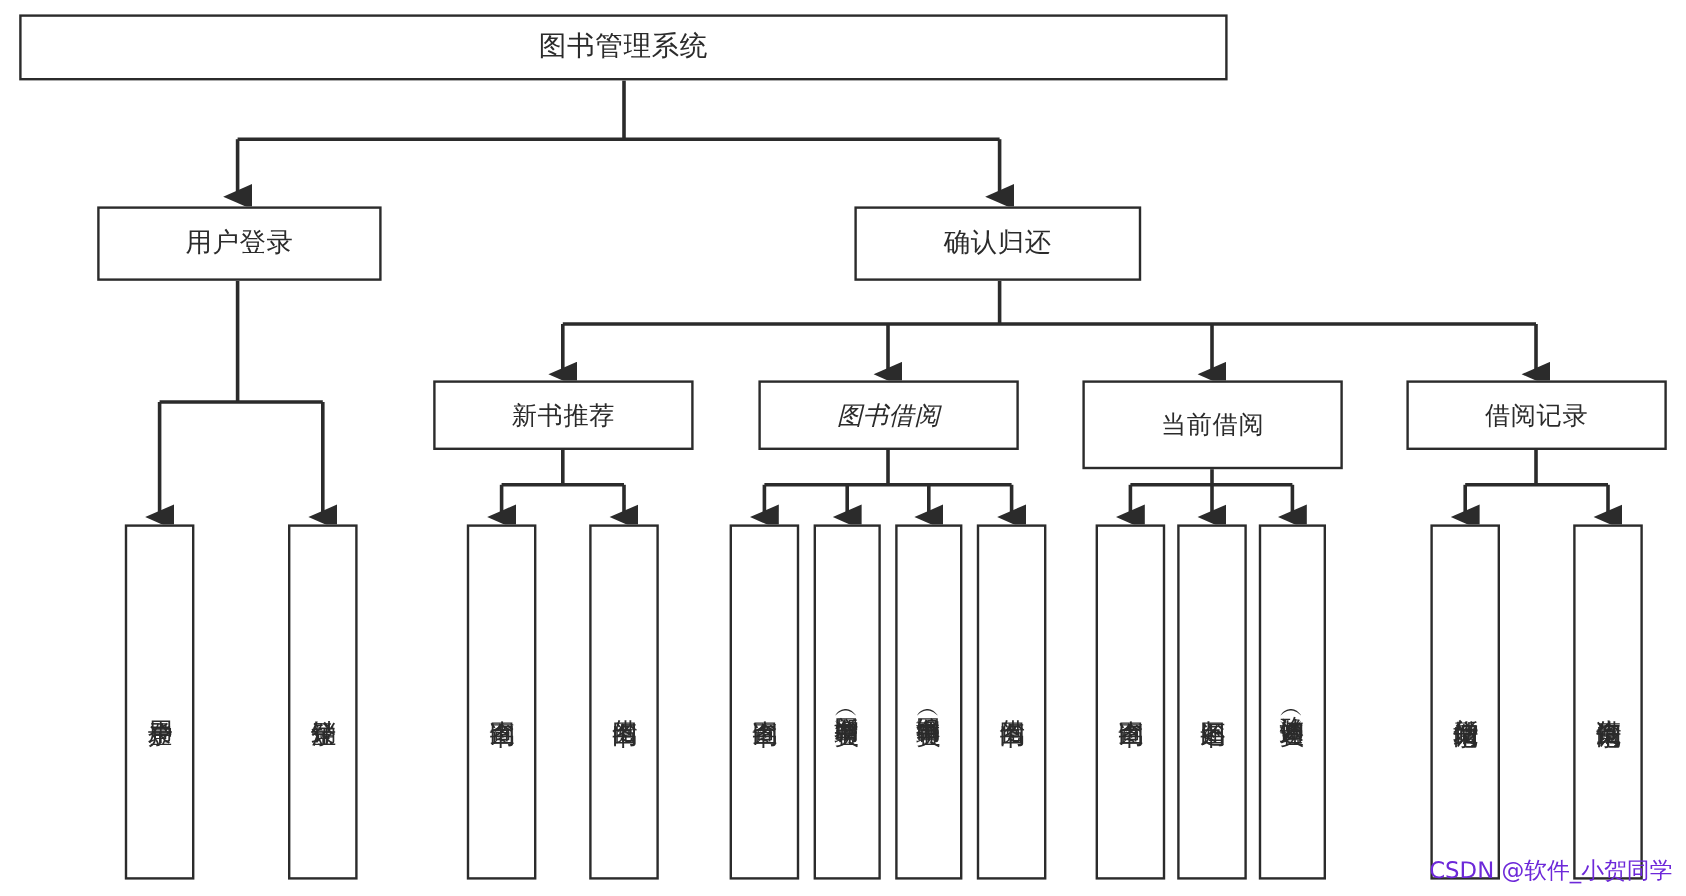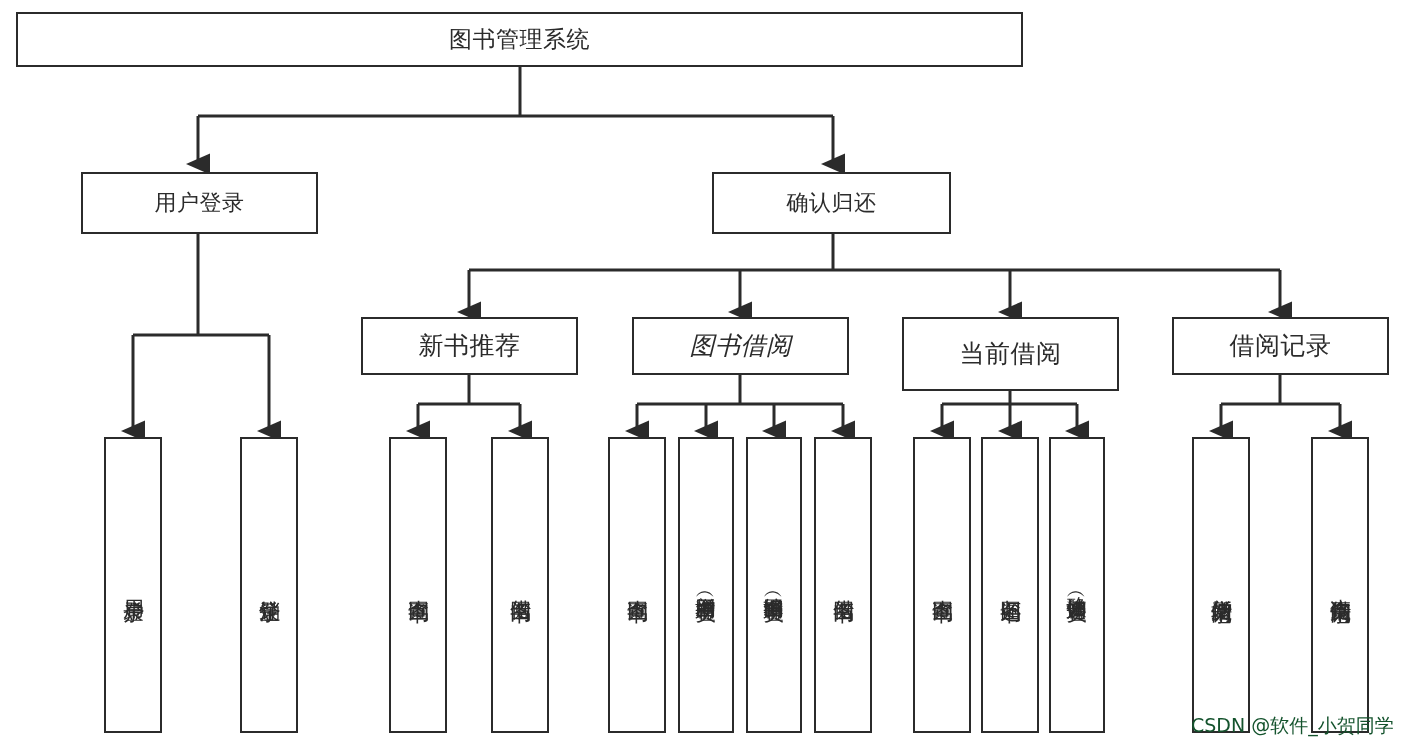--- a/index.html
+++ b/index.html
@@ -38,21 +38,21 @@
     z-index: 2;
   }
   .node-label {
     display: block;
     line-height: 1.28;
     letter-spacing: 0.5px;
     white-space: nowrap;
   }
   .node.root .node-label { font-size: 23px; }
   .node.level1 .node-label { font-size: 22px; }
-  .node.level2 .node-label { font-size: 25px; }
+  .node.level2 .node-label { font-size: 21px; }
   .node.leaf {
     align-items: center;
     justify-content: center;
     padding: 6px 0;
   }
   .node.leaf .node-label {
     writing-mode: vertical-rl;
     text-orientation: upright;
     font-size: 21px;
     line-height: 1.30;
@@ -60,21 +60,21 @@
     text-align: center;
   }
   .node.leaf.tall .node-label {
     font-size: 20px;
   }
   .watermark {
     position: absolute;
     left: 1191px;
     top: 713px;
     font-size: 19px;
-    color: #14532d;
+    color: #6d28d9;
     white-space: nowrap;
     z-index: 3;
     font-family: "DejaVu Sans", "Liberation Sans", sans-serif;
   }
 </style>
 </head>
 <body>
 
 <div id="canvas">
 

